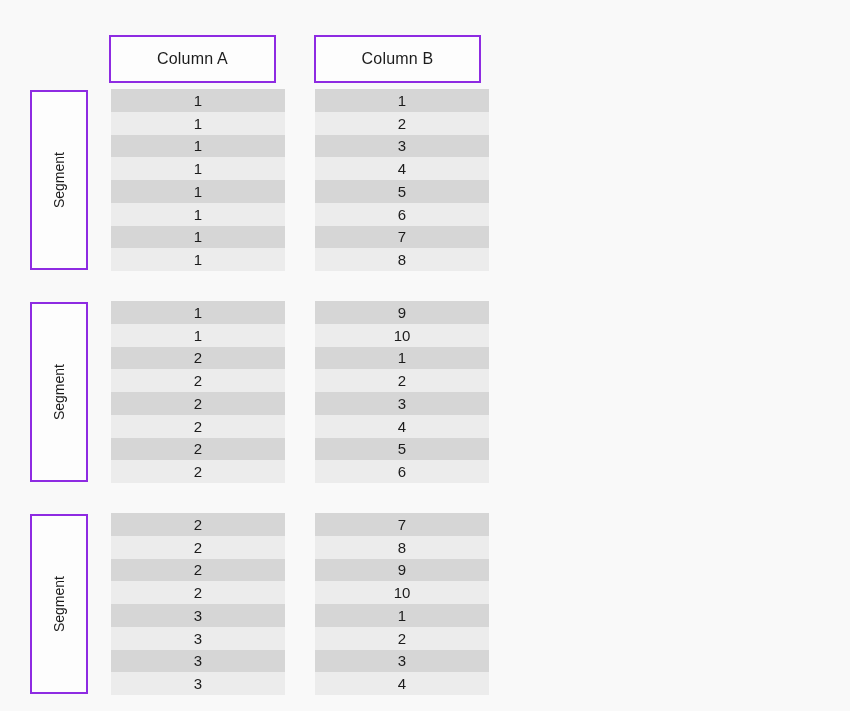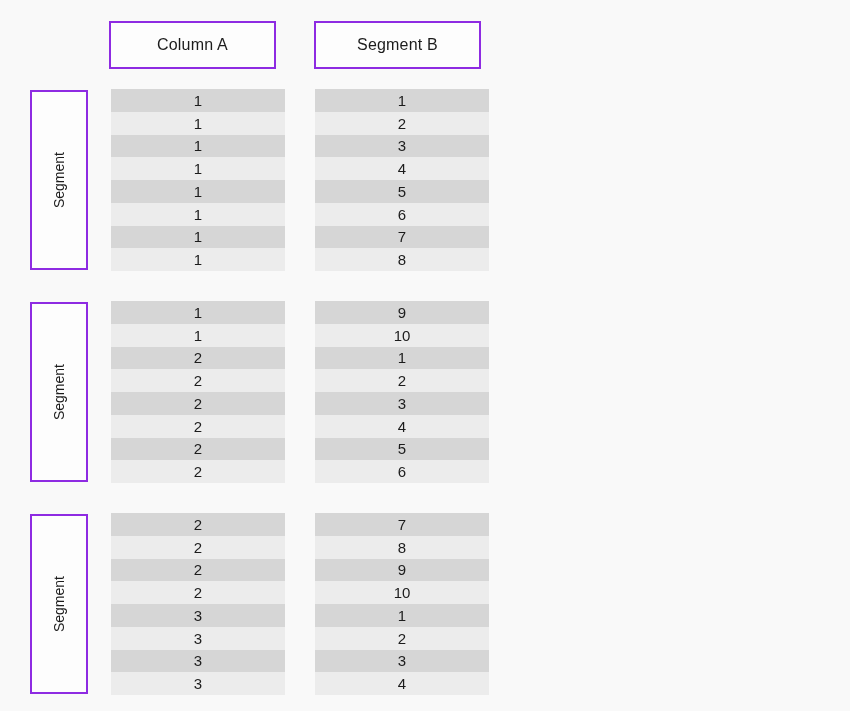--- a/index.html
+++ b/index.html
@@ -10,21 +10,21 @@
   .canvas {
     position: relative;
     width: 850px;
     height: 711px;
     background: #f9f9f9;
     overflow: hidden;
     color: #1c1c1c;
   }
   .header-box {
     position: absolute;
-    top: 21px;
+    top: 35px;
     width: 167px;
     height: 48px;
     box-sizing: border-box;
     border: 2px solid #8e2be2;
     background: #fdfdfd;
     display: flex;
     align-items: center;
     justify-content: center;
     font-size: 16px;
     letter-spacing: 0.2px;
@@ -77,21 +77,21 @@
   .row-cell.light { background: #ececec; }
 </style>
 </head>
 <body>
 
 <div class="canvas">
   <div class="header-box header-a">
     <span>Column A</span>
   </div>
   <div class="header-box header-b">
-    <span>Segment B</span>
+    <span>Column B</span>
   </div>
   <div>
   <div class="segment-group" style="top: 89px;">
     <div class="segment-label-box">
       <span class="segment-label-text">Segment</span>
     </div>
     <div class="cells cells-a">
           <div class="row-cell dark">1</div>
           <div class="row-cell light">1</div>
           <div class="row-cell dark">1</div>

